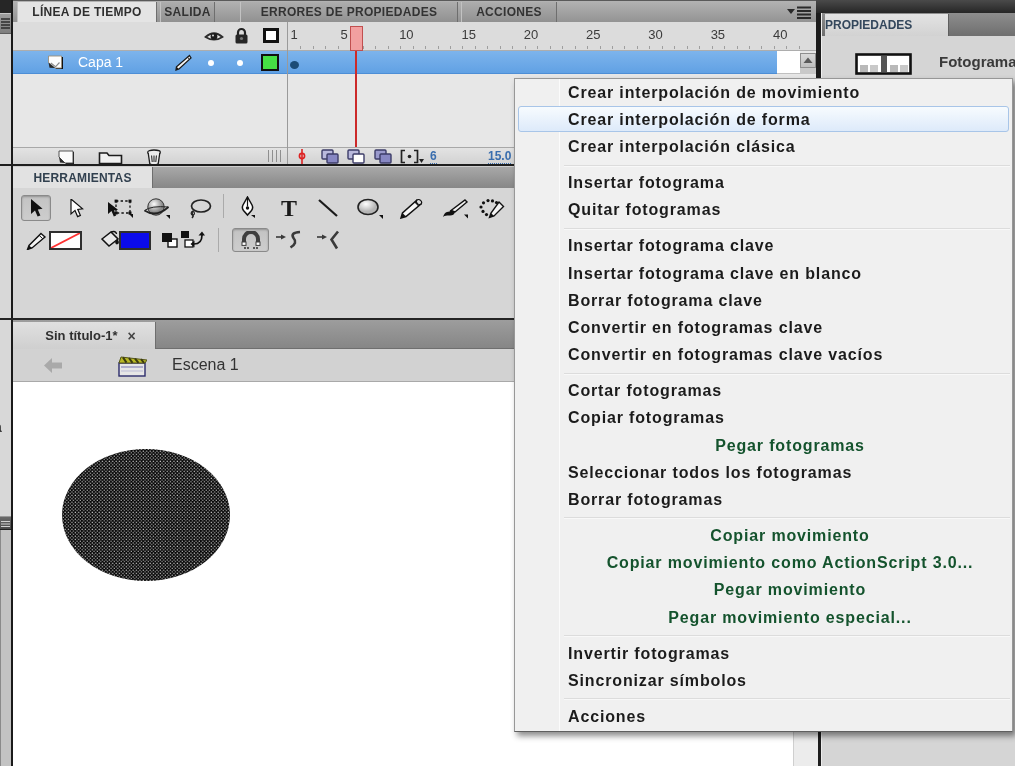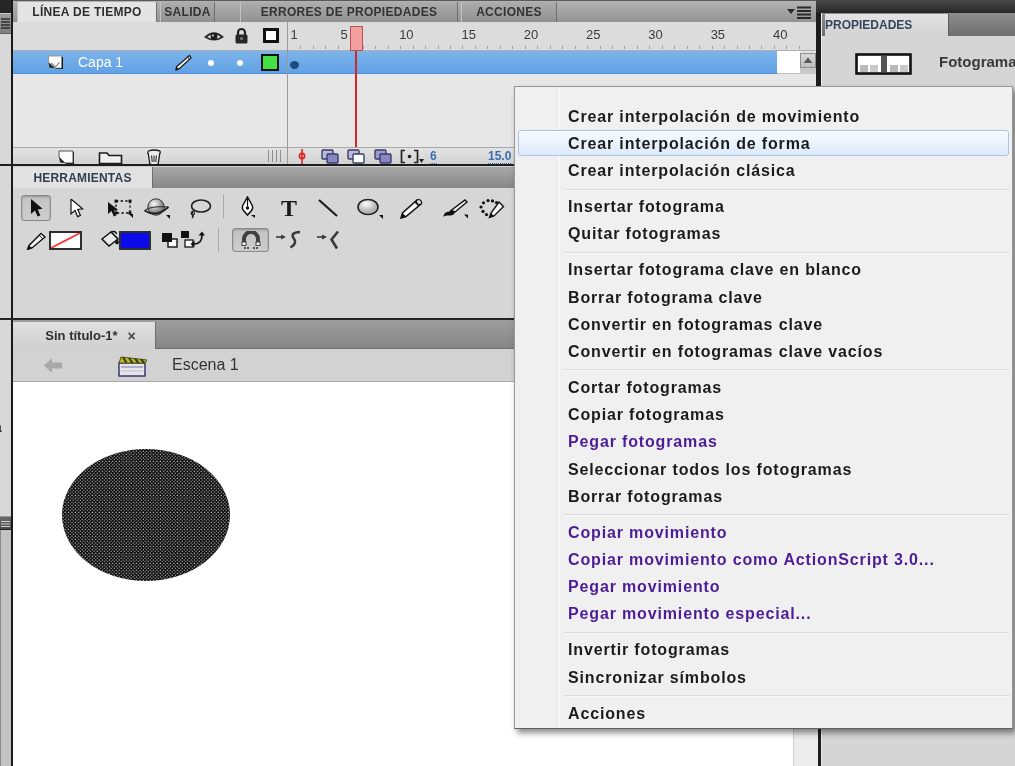--- a/index.html
+++ b/index.html
@@ -88,28 +88,28 @@
 
   
   #tl-scroll { left:800px; top:53px; width:16px; height:21px; background:#c9c9c9; }
   #tl-scroll-up { position:absolute; left:0; top:0; width:16px; height:15px;
      background:linear-gradient(#d9d9d9,#bfbfbf); border:1px solid #8e8e8e; }
 
   
   #left-strip { left:0; top:0; width:13px; height:766px; background:#d8d8d8; border-right:2px solid #1a1a1a; }
 
   
-  #ctx-menu { left:514px; top:86px; width:499px; background:#f0f0f0;
+  #ctx-menu { left:514px; top:78px; width:499px; background:#f0f0f0;
      border:1px solid #979797; border-bottom-color:#5f5f5f;
-     box-shadow:3px 4px 6px rgba(0,0,0,.45); padding:16px 0 1px; z-index:50; }
+     box-shadow:3px 4px 6px rgba(0,0,0,.45); padding:0 0 1px; z-index:50; }
   #ctx-gutter { position:absolute; left:44px; top:0; bottom:0; width:1px; background:#e2e2e2; border-right:1px solid #fbfbfb; }
   .mi { position:relative; height:27.2px; display:flex; align-items:center;
      font-size:16px; font-weight:bold; letter-spacing:.85px; color:#1b1b1b; }
   .mi .lbl { margin-left:53px; position:relative; z-index:2; white-space:nowrap; }
-  .mi.disabled { color:#4c1d95; }
+  .mi.disabled { color:#14532d;justify-content:center; }
   .mi.hl::before { content:""; position:absolute; left:3px; right:3px; top:0px; bottom:1px;
      border:1px solid #a8c5e8; border-radius:3px;
      background:linear-gradient(#f7fbfe,#ddeafa); }
   .msep { height:8.9px; margin:0 2px 0 49px; background:linear-gradient(to bottom, rgba(0,0,0,0) 3.9px, #dcdcdc 3.9px, #dcdcdc 4.9px, #f8f8f8 4.9px, #f8f8f8 5.9px, rgba(0,0,0,0) 5.9px); }
 
   
   .icon { position:absolute; }
   svg { display:block; }
 </style>
 </head>
@@ -548,20 +548,23 @@
     </div>
     <div class="msep"></div>
     <div class="mi">
       <span class="lbl">Insertar fotograma</span>
     </div>
     <div class="mi">
       <span class="lbl">Quitar fotogramas</span>
     </div>
     <div class="msep"></div>
     <div class="mi">
+      <span class="lbl">Insertar fotograma clave</span>
+    </div>
+    <div class="mi">
       <span class="lbl">Insertar fotograma clave en blanco</span>
     </div>
     <div class="mi">
       <span class="lbl">Borrar fotograma clave</span>
     </div>
     <div class="mi">
       <span class="lbl">Convertir en fotogramas clave</span>
     </div>
     <div class="mi">
       <span class="lbl">Convertir en fotogramas clave vacíos</span>

